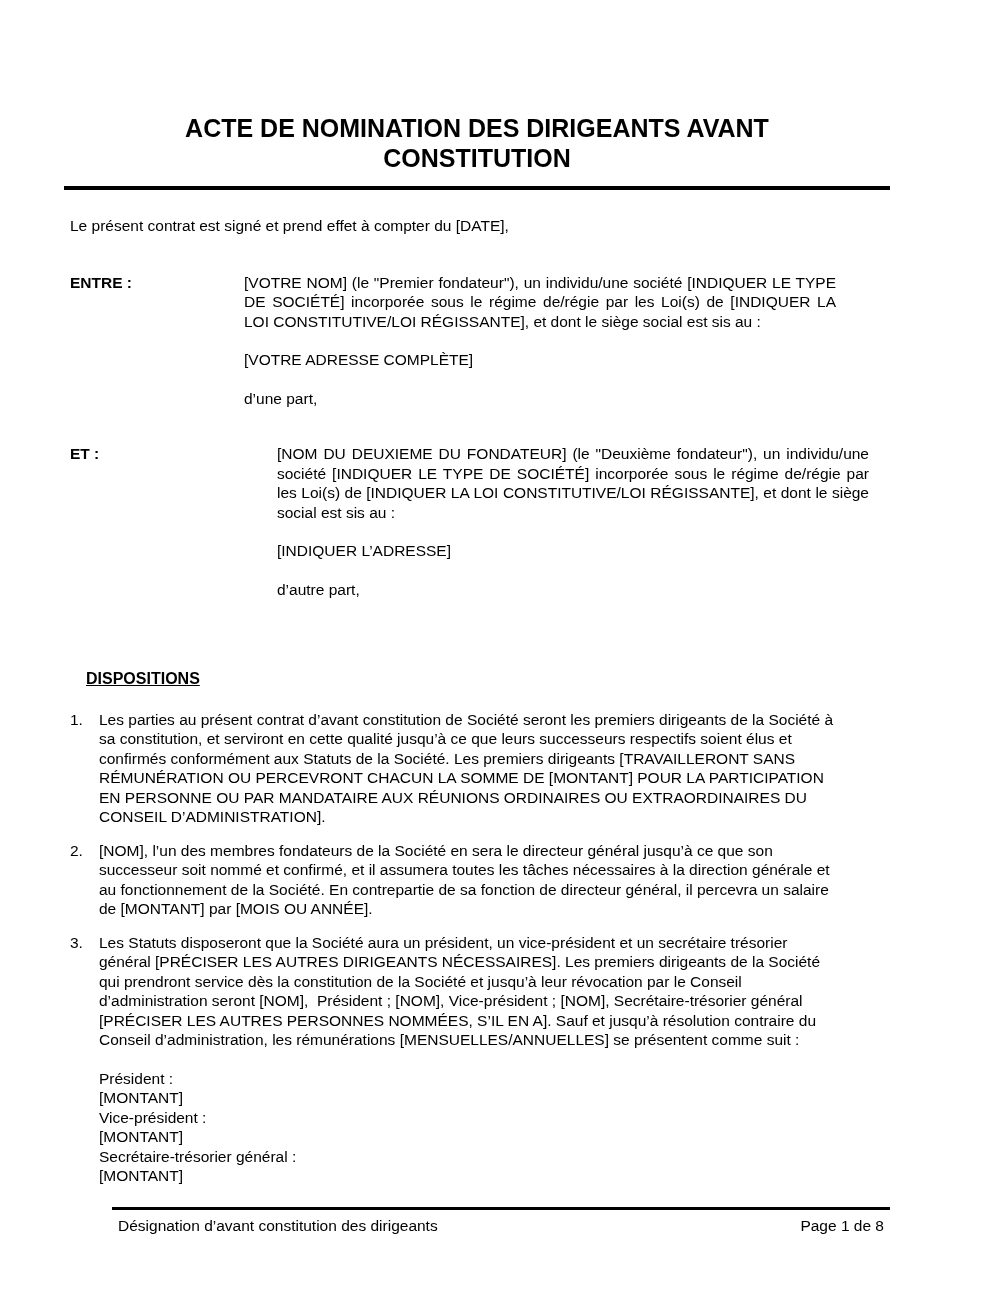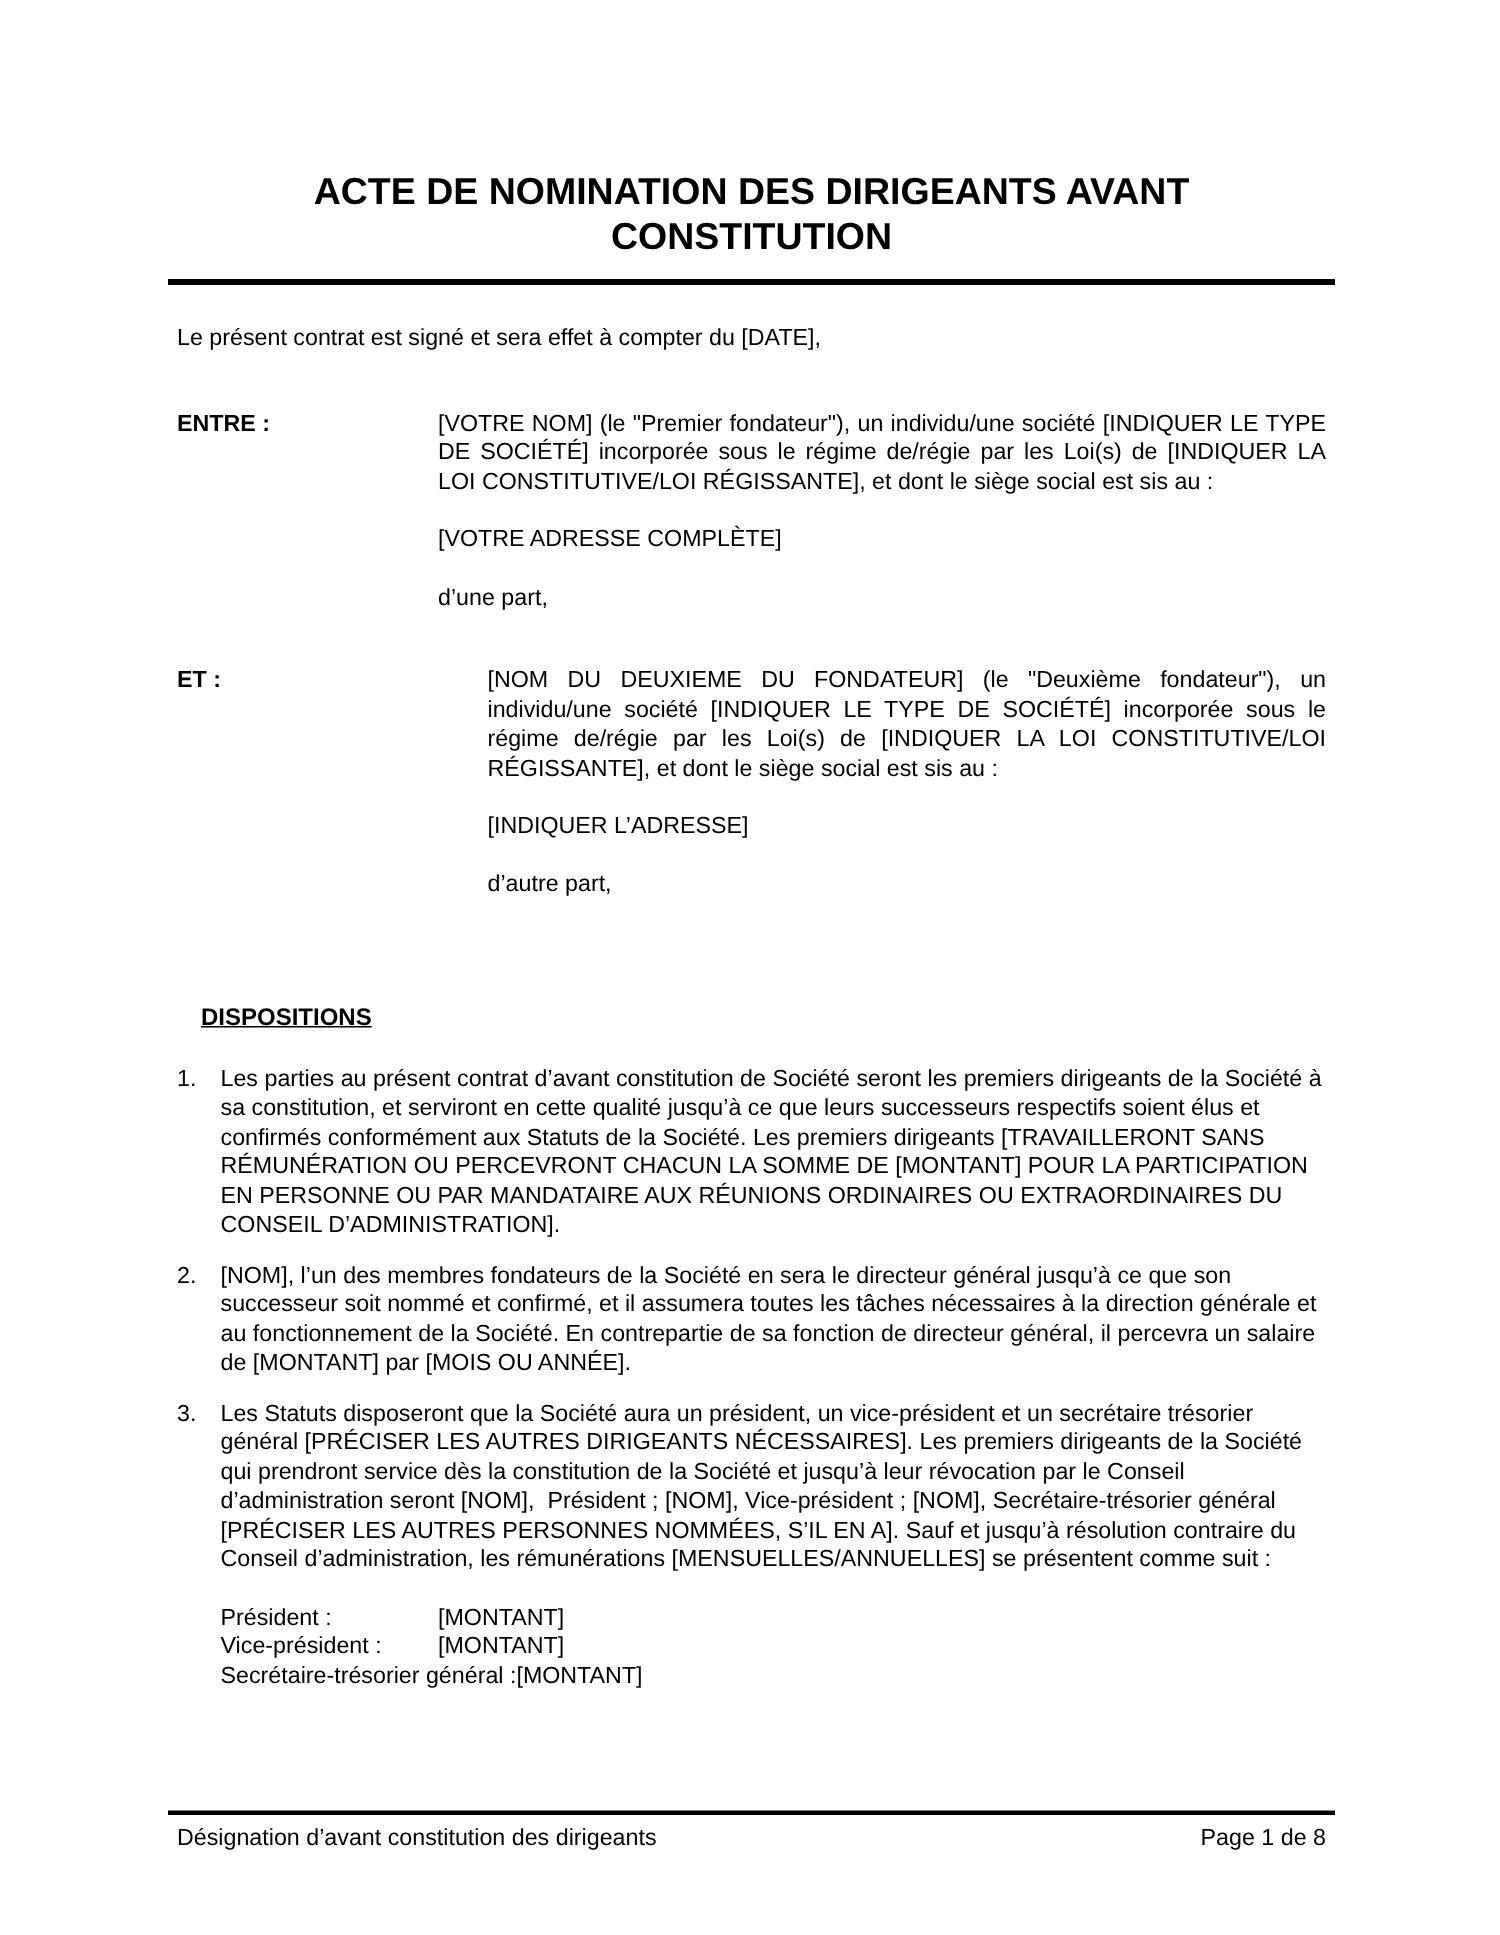--- a/index.html
+++ b/index.html
@@ -7,21 +7,21 @@
   .page {
     position: relative;
     width: 1000px;
     height: 1290px;
     margin: 0 auto;
     background: #ffffff;
     color: #000000;
     font-family: "Liberation Sans", "DejaVu Sans", sans-serif;
     font-size: 15.5px;
     line-height: 19.5px;
-    padding: 113px 116px 0 118px;
+    padding: 113px 116px 0 70px;
     overflow: hidden;
   }
 
   .doc-title {
     font-size: 25px;
     line-height: 30px;
     font-weight: bold;
     text-align: center;
     margin: 0 auto;
     max-width: 700px;
@@ -52,21 +52,21 @@
     margin: 70px 0 0 16px;
     text-decoration: underline;
   }
 
   .item { display: flex; margin-top: 14px; }
   .item-first { margin-top: 21px; }
   .item-num { width: 29px; flex-shrink: 0; }
   .item-text { width: 737px; white-space: pre-wrap; }
 
   .salaries { margin-top: 19px; padding-left: 29px; }
-  .salary-row { display: flex; }
+  .salary-row { display: flex; flex-direction: column; }
   .salary-label { min-width: 145px; }
 
   .footer {
     position: absolute;
     left: 118px;
     right: 116px;
     bottom: 55px;
   }
   .rule-footer {
     height: 2.5px;
@@ -80,21 +80,21 @@
 </style>
 </head>
 <body>
 
 <div class="page">
 
   <h1 class="doc-title">ACTE DE NOMINATION DES DIRIGEANTS AVANT CONSTITUTION</h1>
 
   <div class="rule-title"></div>
 
-  <p class="intro">Le présent contrat est signé et sera effet à compter du [DATE],</p>
+  <p class="intro">Le présent contrat est signé et prend effet à compter du [DATE],</p>
 
   <div class="party party-entre">
     <div class="party-label">ENTRE :</div>
     <div class="party-body">
       <p class="party-text"><span class="party-name">[VOTRE NOM]</span><span> (le "Premier fondateur"), un individu/une société [INDIQUER LE TYPE DE SOCIÉTÉ] incorporée sous le régime de/régie par les Loi(s) de [INDIQUER LA LOI CONSTITUTIVE/LOI RÉGISSANTE], et dont le siège social est sis au :</span></p>
       <p class="party-address">[VOTRE ADRESSE COMPLÈTE]</p>
       <p class="party-closing">d’une part,</p>
     </div>
   </div>
 

